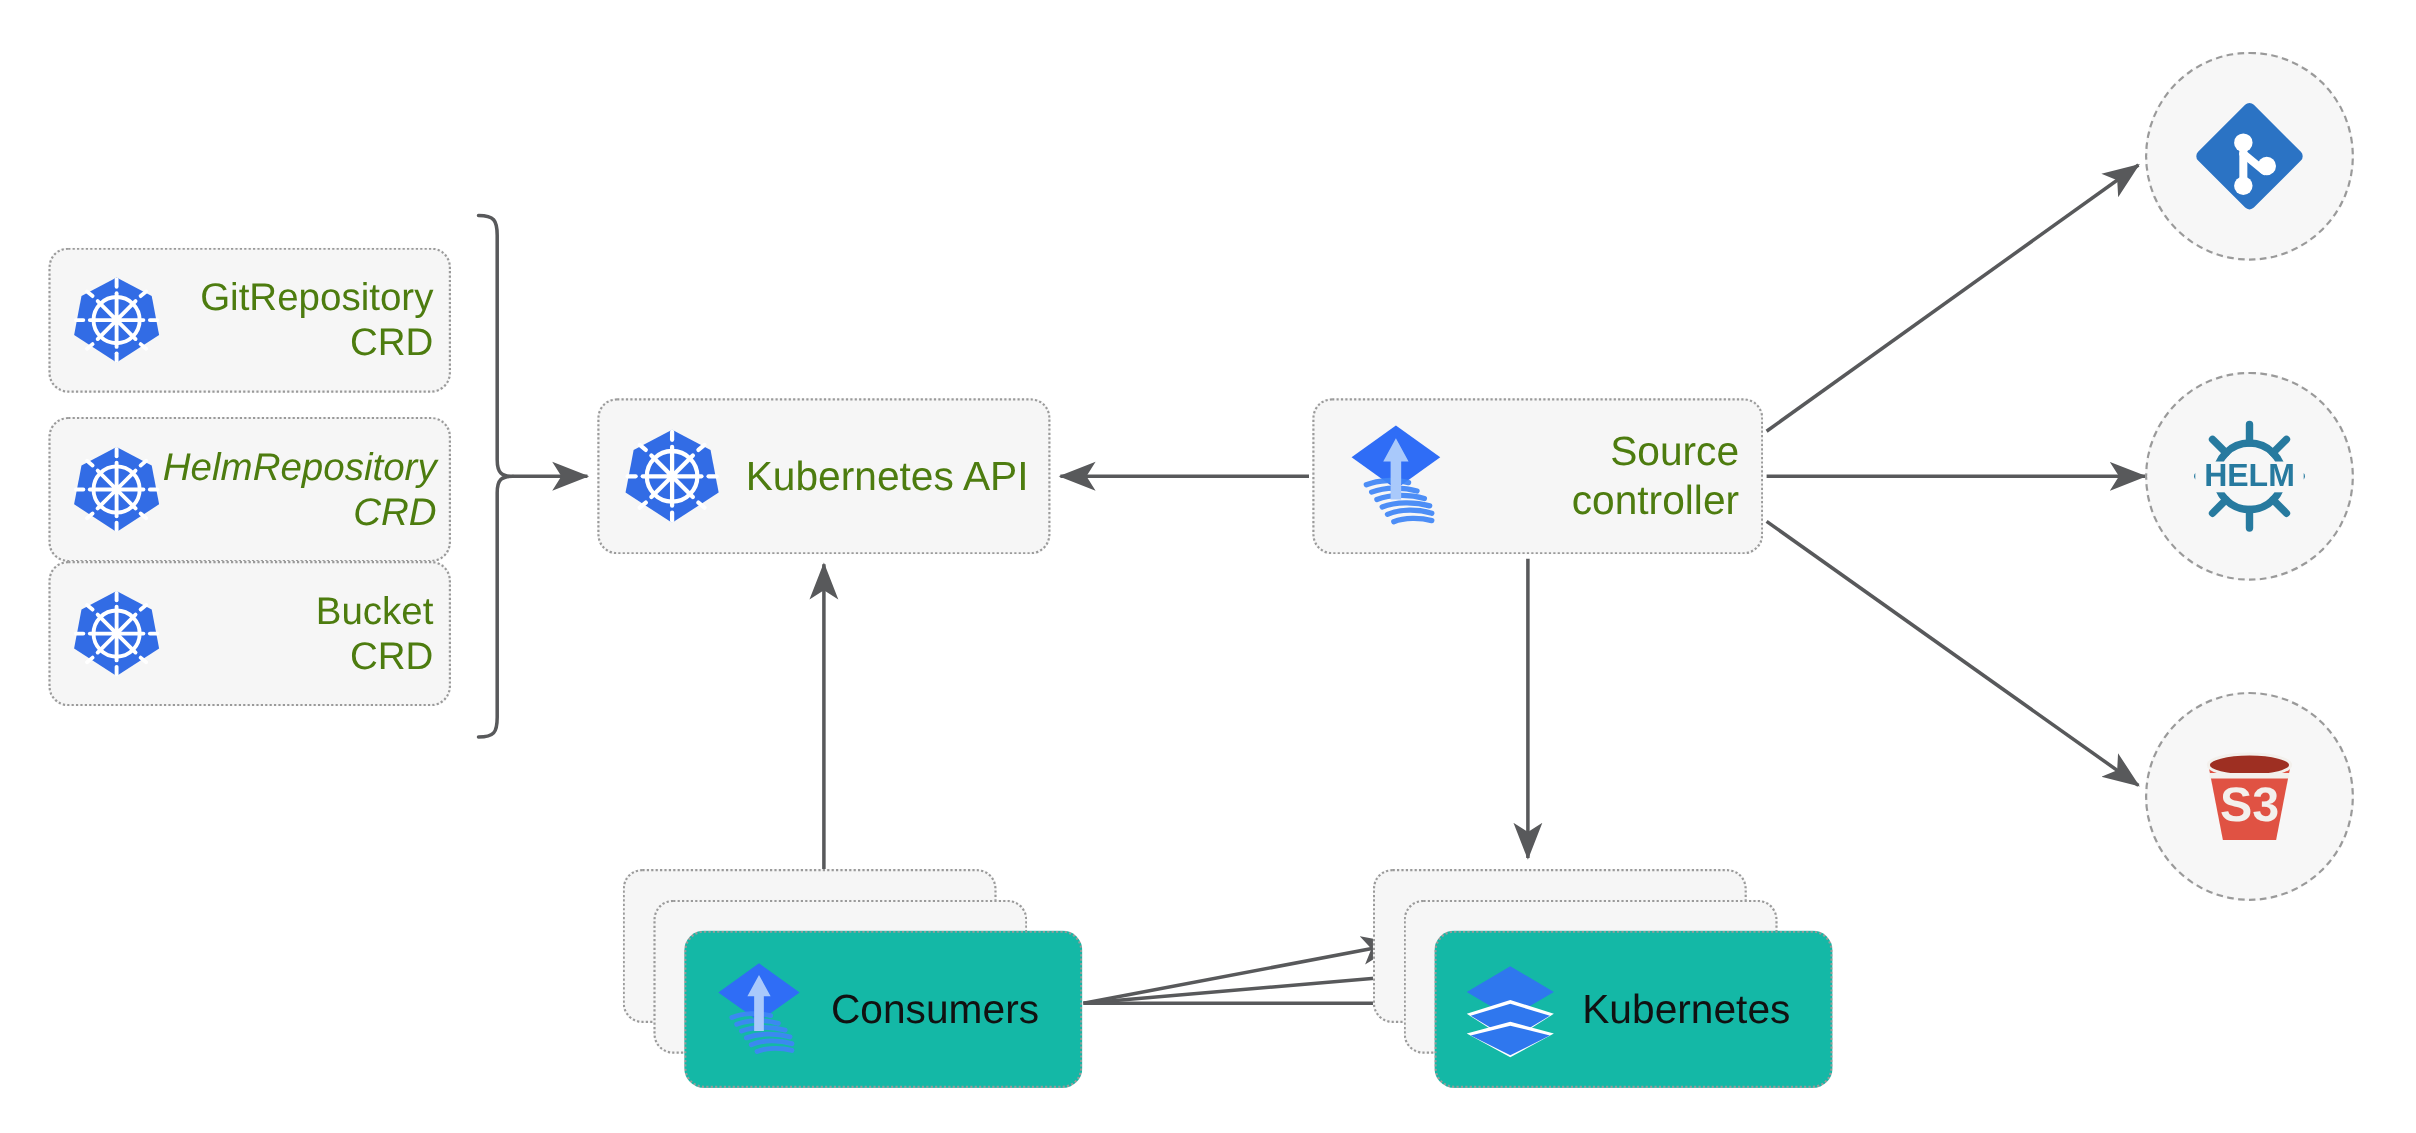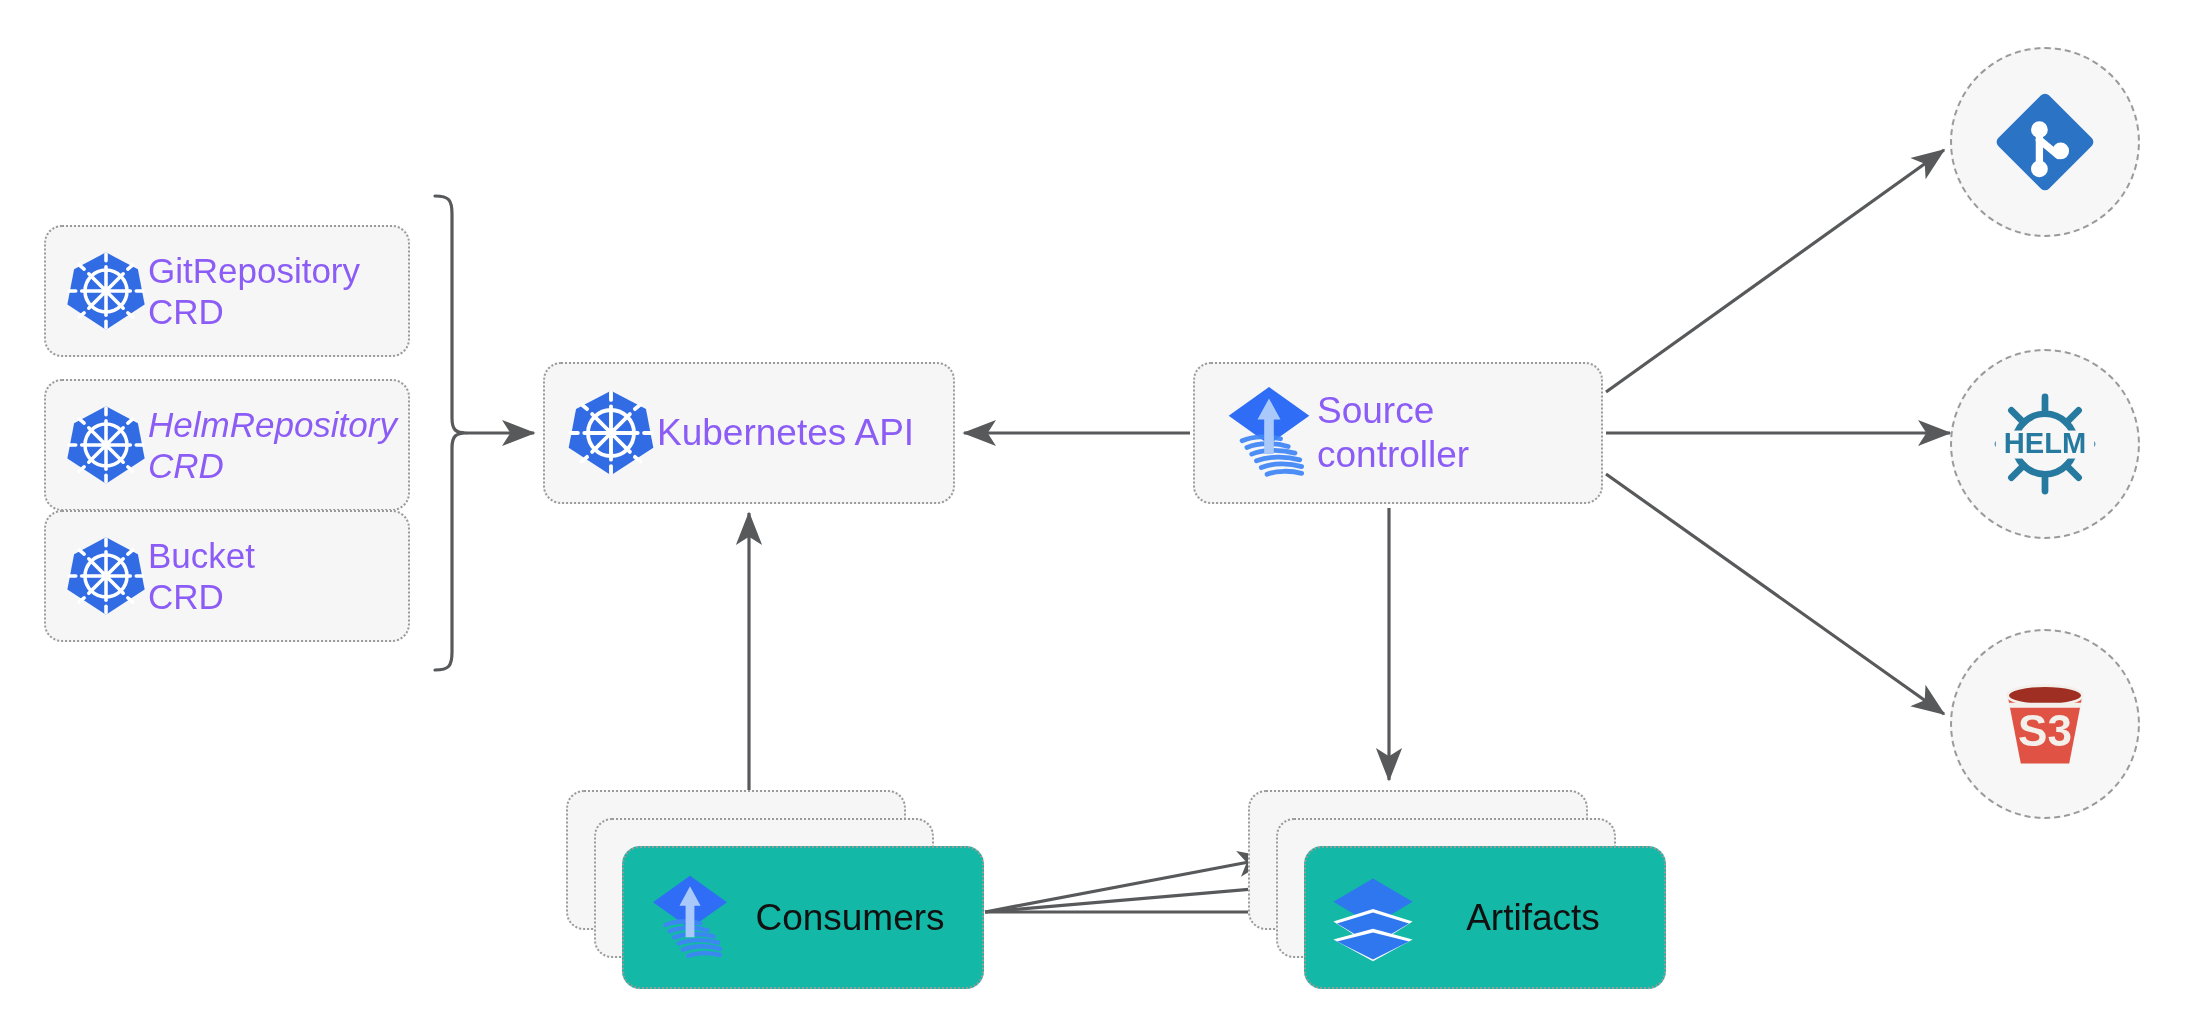--- a/index.html
+++ b/index.html
@@ -34,22 +34,22 @@
     border: 2.5px dotted #9a9a9a;
     border-radius: 18px;
     box-sizing: border-box;
     display: flex;
     flex-direction: row;
     align-items: center;
     z-index: 3;
   }
   .node .label {
     flex: 1 1 auto;
-    text-align: left;
-    color: #8b5cf6;
+    text-align: right;
+    color: #4d7c0f;
     line-height: 1.18;
     white-space: pre-line;
   }
   .node .iconwrap {
     flex: 0 0 auto;
     display: flex;
     align-items: center;
     justify-content: center;
   }
 
@@ -333,40 +333,40 @@
     <div class="front" style="left:56px; top:56px; width:362px; height:143px;">
       <span class="iconwrap">
         <svg viewBox="0 0 100 100" width="90" height="90">
           <polygon points="50,6 94,32 50,58 6,32" fill="#2f77ee"></polygon>
           <polygon points="50,40 94,54 50,82 6,54" fill="#ffffff"></polygon>
           <polygon points="50,44 90,56 50,80 10,56" fill="#2f77ee"></polygon>
           <polygon points="50,62 94,74 50,98 6,74" fill="#ffffff"></polygon>
           <polygon points="50,66 90,76 50,96 10,76" fill="#2f77ee"></polygon>
         </svg>
       </span>
-      <span class="label">Artifacts</span>
+      <span class="label">Kubernetes</span>
     </div>
   </div>
 
   <div class="circle-node" id="circle-git" style="left:1950px; top:47px;">
     <span class="iconwrap">
       <svg viewBox="0 0 100 100" width="112" height="112">
         <rect x="18" y="18" width="64" height="64" rx="5" transform="rotate(45 50 50)" fill="#2b73c4"></rect>
         <g stroke="#ffffff" stroke-width="6.5" fill="none" stroke-linecap="round">
           <line x1="45" y1="74" x2="45" y2="42"></line>
           <path d="M45,48 L62,62"></path>
         </g>
         <circle cx="45" cy="74" r="7.5" fill="#ffffff"></circle>
         <circle cx="45" cy="39" r="7.5" fill="#ffffff"></circle>
         <circle cx="64" cy="58" r="7.5" fill="#ffffff"></circle>
       </svg>
     </span>
   </div>
 
-  <div class="circle-node" id="circle-helm" style="left:1950px; top:349px;">
+  <div class="circle-node" id="circle-helm" style="left:1950px; top:338px;">
     <span class="iconwrap">
       <svg viewBox="0 0 100 100" width="112" height="112">
         <g stroke="#277a9f" stroke-width="6" fill="none" stroke-linecap="round">
           <circle cx="50" cy="50" r="27"></circle>
           <line x1="50" y1="23" x2="50" y2="8"></line>
           <line x1="69" y1="31" x2="80" y2="20"></line>
           <line x1="77" y1="50" x2="92" y2="50"></line>
           <line x1="69" y1="69" x2="80" y2="80"></line>
           <line x1="50" y1="77" x2="50" y2="92"></line>
           <line x1="31" y1="69" x2="20" y2="80"></line>

